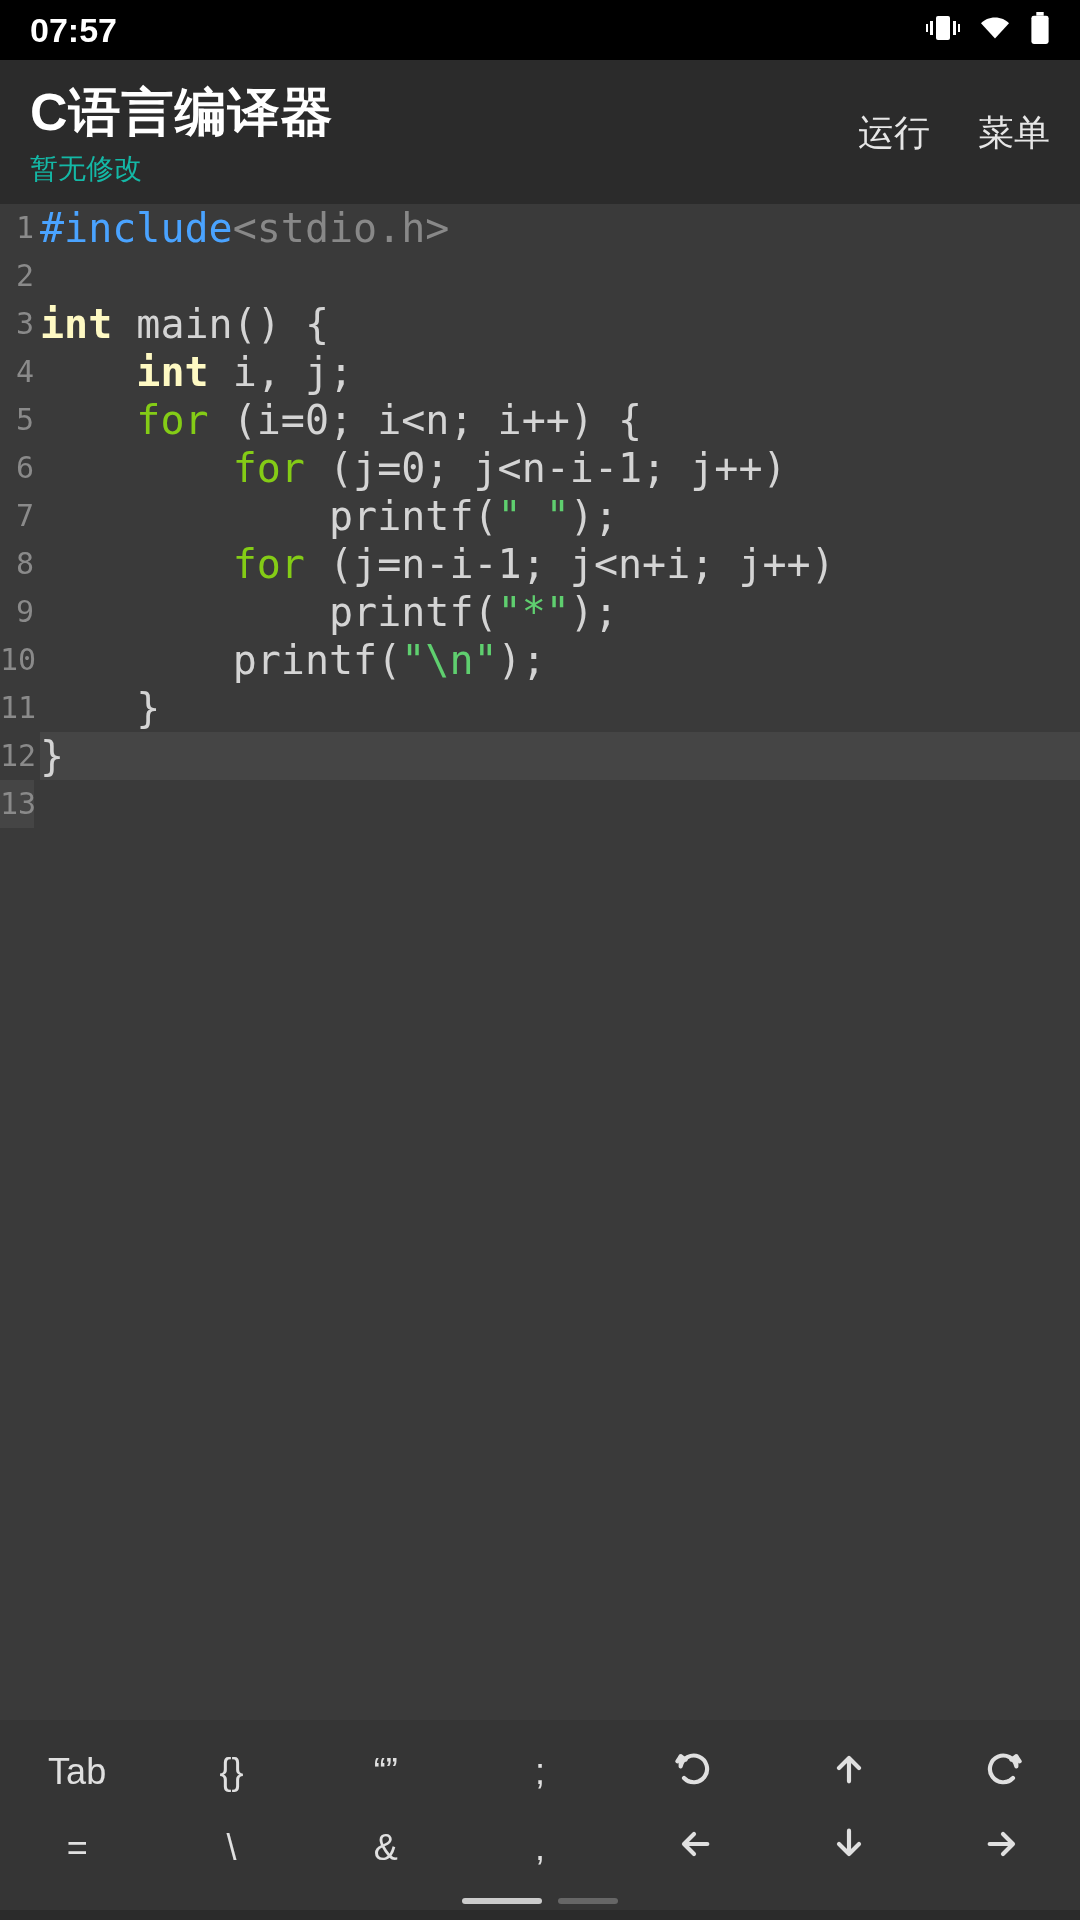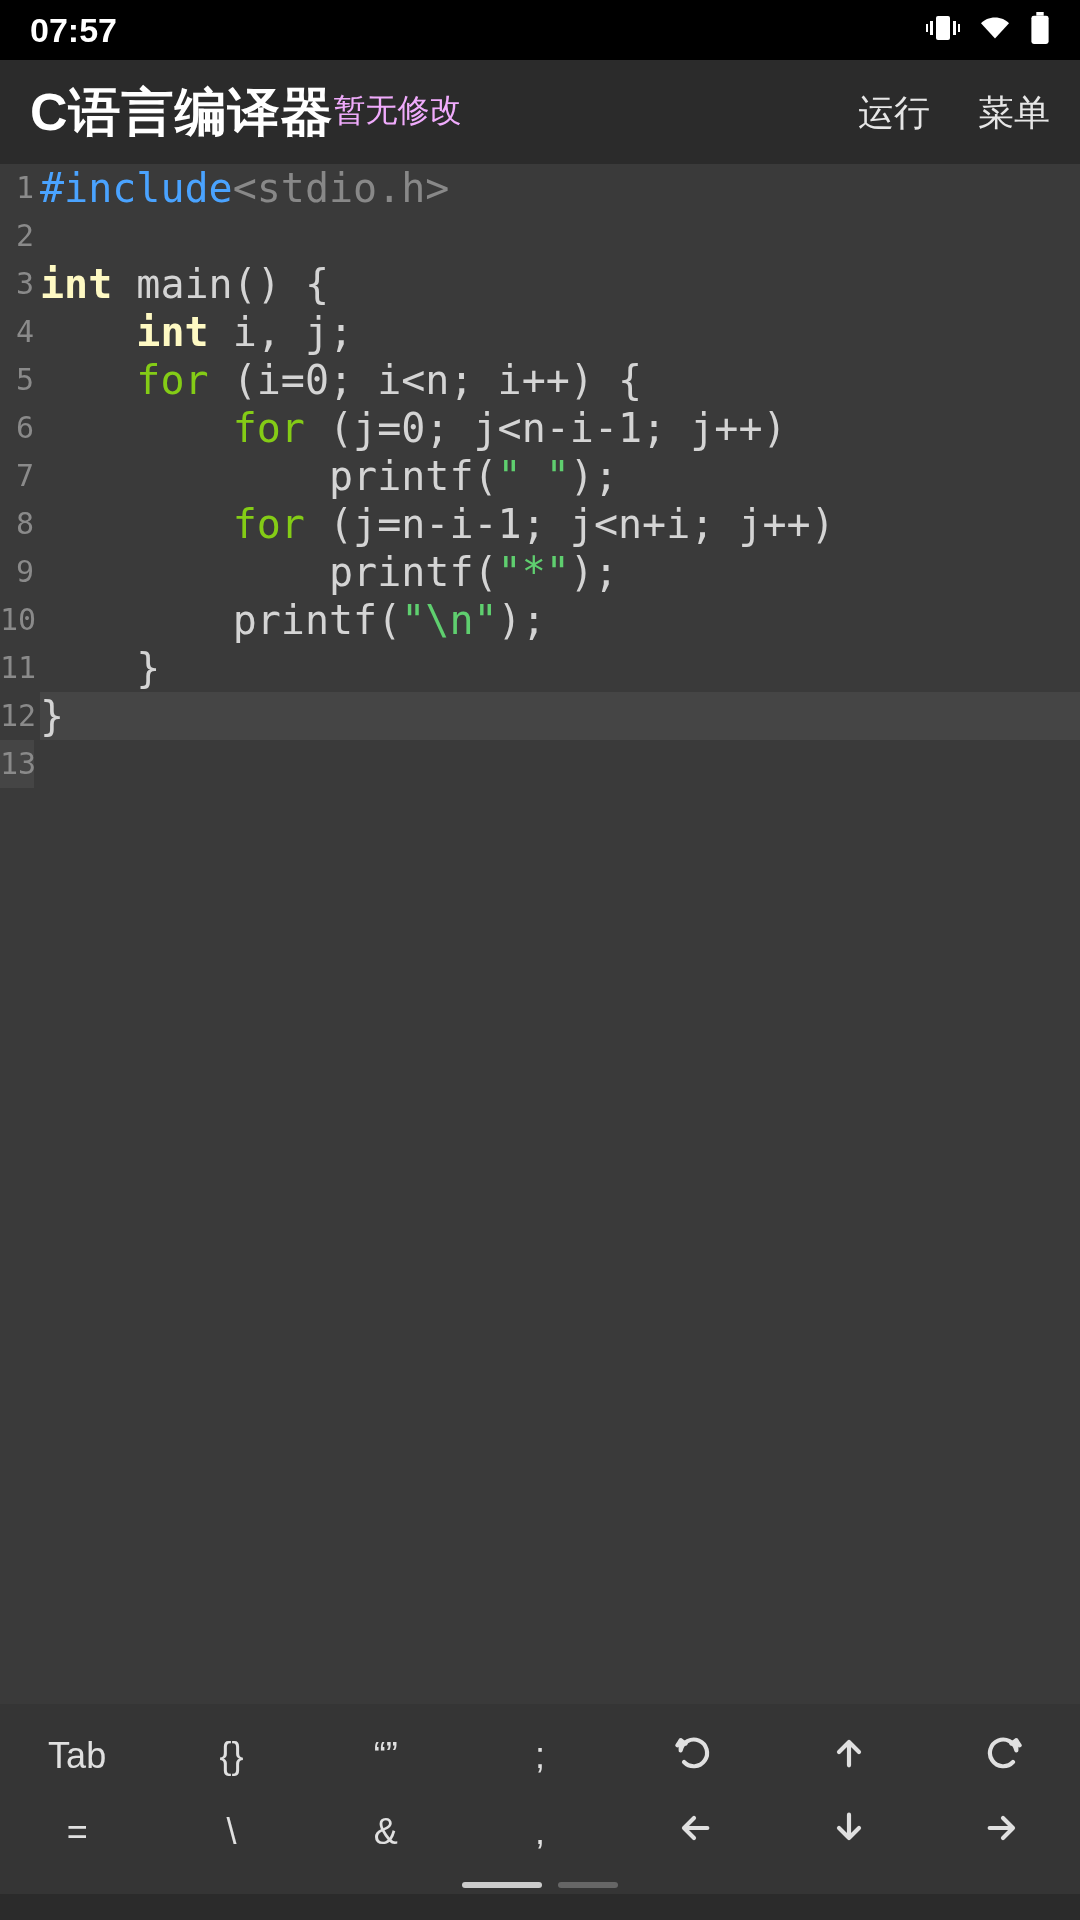--- a/index.html
+++ b/index.html
@@ -23,23 +23,23 @@
   .status-icons { display: flex; align-items: center; gap: 18px; }
   .status-icons svg { fill: #fff; }
 
   .app-header {
     background: #2b2b2b;
     padding: 18px 30px 16px 30px;
     display: flex;
     justify-content: space-between;
     align-items: center;
   }
-  .app-title-block { display: flex; flex-direction: row; }
+  .app-title-block { display: flex; flex-direction: column; }
   .app-title { font-size: 52px; font-weight: 700; color: #fff; letter-spacing: 1px; }
-  .app-subtitle { font-size: 32px; color: #f0abfc; margin-top: 11px; }
+  .app-subtitle { font-size: 28px; color: #14b8a6; margin-top: 2px; }
   .header-actions { display: flex; gap: 48px; align-items: flex-end; }
   .header-action { font-size: 36px; color: #e6e6e6; cursor: pointer; }
 
   .editor {
     background: #3a3a3a;
     height: 1560px;
     display: flex;
   }
   .gutter {
     width: 40px;
@@ -59,21 +59,21 @@
   .gutter .line { font-size: 30px; }
   .line.active { background: rgba(255,255,255,0.06); }
   .tok-kw-blue { color: #4aa3ff; }
   .tok-type   { color: #fef9c3; font-weight: bold; }
   .tok-kw-mag { color: #84cc16; text-align: right; }
   .tok-str    { color: #5fcf6f; }
   .tok-ghost  { color: #888; }
 
   .keybar {
     position: absolute;
-    bottom: 26px;
+    bottom: 10px;
     left: 0; right: 0;
     background: #353535;
     padding: 14px 0 24px 0;
     text-align: center;
   }
   .keyrow {
     display: grid;
     grid-template-columns: repeat(7, 1fr);
     align-items: center;
     justify-items: center;

